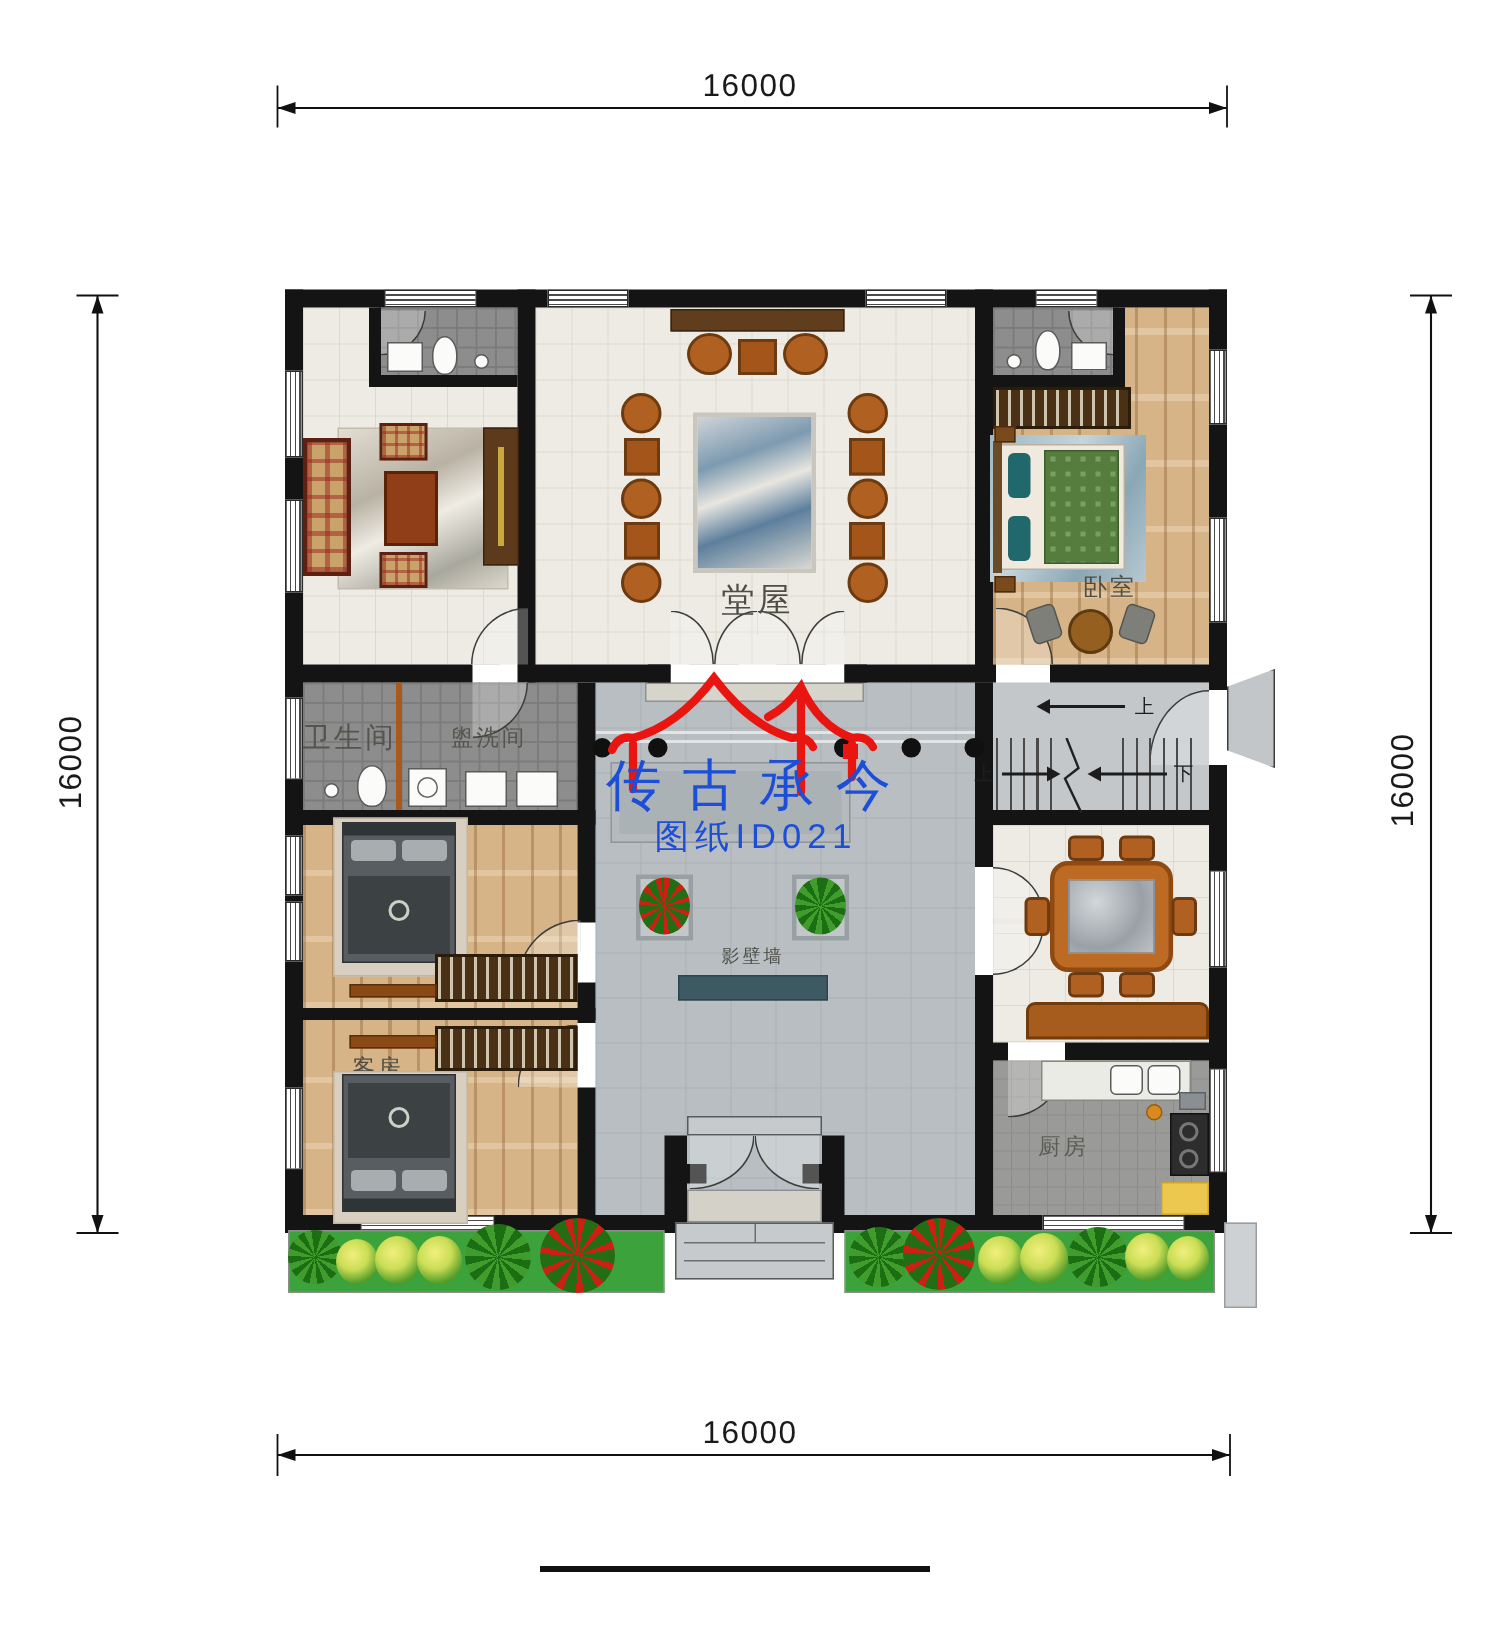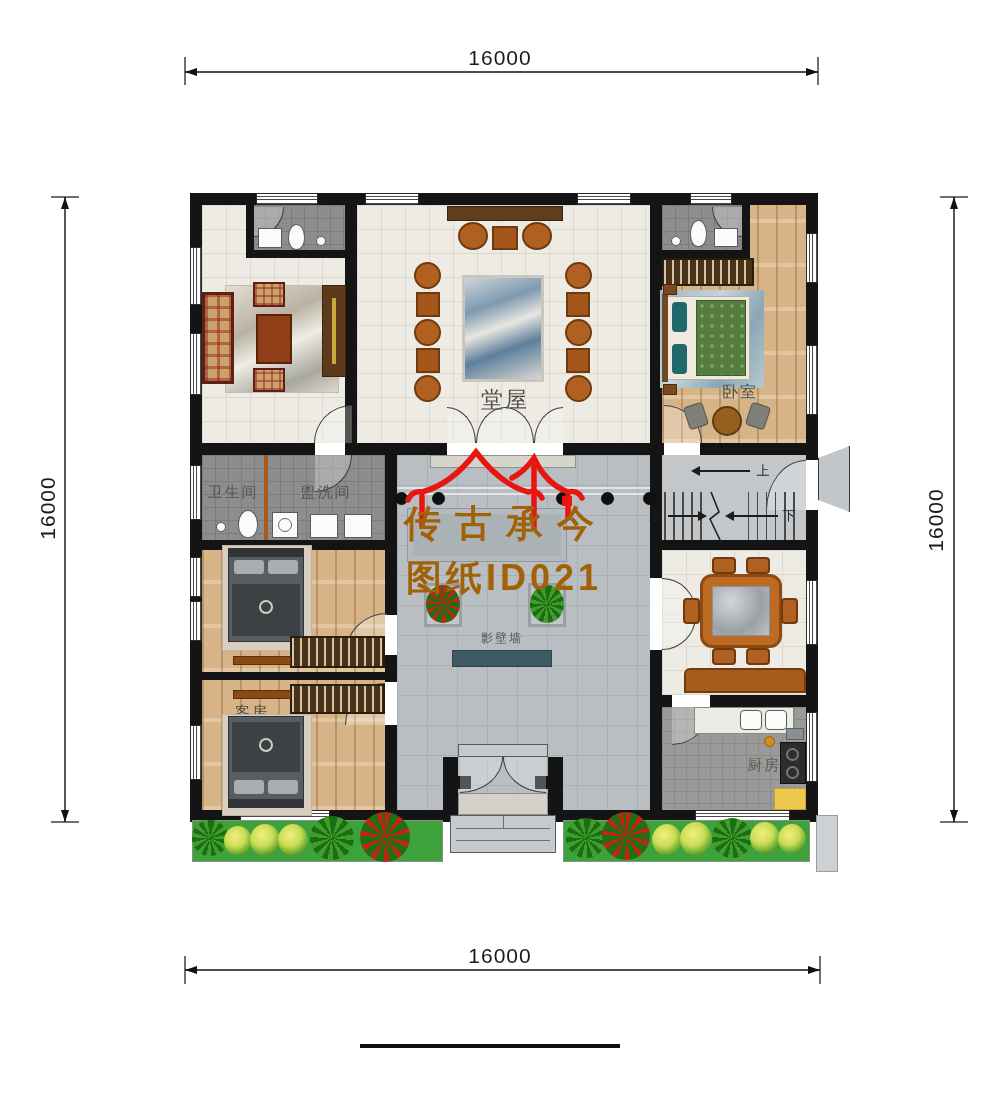--- a/index.html
+++ b/index.html
@@ -34,21 +34,21 @@
   .bush{position:absolute;border-radius:50%;}
   .bush.yellow{background:radial-gradient(circle at 40% 35%,#f2ef7e,#cadd55 40%,#59a02c 72%,#2f7518);}
   .bush.palm{background:repeating-conic-gradient(#1c6e12 0 16deg,#3f9c2d 16deg 32deg);}
   .bush.red{background:repeating-conic-gradient(#cc2012 0 12deg,#256d14 12deg 34deg);}
   .treads{position:absolute;background-image:repeating-linear-gradient(90deg,#4a4a4a 0 1.5px,transparent 1.5px 9px);}
   .arr{position:absolute;height:2px;background:#1c1c1c;}
   .arr:before{content:"";position:absolute;width:0;height:0;top:-4px;border:5px solid transparent;}
   .arr.left:before{left:-9px;border-right:9px solid #1c1c1c;border-left:0;}
   .arr.right:before{right:-9px;border-left:9px solid #1c1c1c;border-right:0;}
   .fixture{position:absolute;background:#fbfbf9;border:1.4px solid #5a5a5a;box-sizing:border-box;}
-  .watermark{color:#a16207;position:absolute;transform:translate(-50%,-50%);white-space:nowrap;font-weight:bold;}
+  .watermark{color:#1d4ed8;position:absolute;transform:translate(-50%,-50%);white-space:nowrap;font-weight:normal;}
 </style>
 </head>
 <body>
 
 <div id="canvas">
 
   <svg class="abs" style="left:150px;top:45px;width:700px;height:42px">
     <line x1="35" y1="27" x2="668" y2="27" stroke="#111" stroke-width="1.4"></line>
     <line x1="35" y1="12" x2="35" y2="40" stroke="#111" stroke-width="1.2"></line>
     <line x1="668" y1="12" x2="668" y2="40" stroke="#111" stroke-width="1.2"></line>
@@ -213,21 +213,21 @@
   <div class="abs" style="left:663px;top:284px;width:14px;height:11px;background:#7a4a1c;border:1px solid #4c2c0c;box-sizing:border-box"></div>
   <div class="abs" style="left:663px;top:384px;width:14px;height:11px;background:#7a4a1c;border:1px solid #4c2c0c;box-sizing:border-box"></div>
   <div class="abs" style="left:712px;top:406px;width:30px;height:30px;background:#95601f;border:2px solid #5e3a10;border-radius:50%;box-sizing:border-box"></div>
   <div class="abs" style="left:686px;top:404px;width:20px;height:24px;background:#7d7f78;border:1px solid #55564f;border-radius:4px;transform:rotate(-18deg);box-sizing:border-box"></div>
   <div class="abs" style="left:748px;top:404px;width:20px;height:24px;background:#7d7f78;border:1px solid #55564f;border-radius:4px;transform:rotate(18deg);box-sizing:border-box"></div>
   <span class="room-label" style="left:740px;top:392px;font-size:16px">卧室</span>
   <div class="fixture" style="left:690px;top:220px;width:17px;height:27px;border-radius:50% 50% 45% 45%"></div>
   <div class="fixture" style="left:714px;top:228px;width:24px;height:19px"></div>
   <div class="fixture" style="left:671px;top:236px;width:10px;height:10px;border-radius:50%"></div>
 
-  <span class="room-label" style="left:233px;top:492px;font-size:15px;color:#55554e">卫生间</span>
+  <span class="room-label" style="left:233px;top:492px;font-size:19px;color:#55554e">卫生间</span>
   <span class="room-label" style="left:326px;top:492px;font-size:15px;color:#55554e">盥洗间</span>
   <div class="fixture" style="left:238px;top:510px;width:20px;height:28px;border-radius:50% 50% 45% 45%"></div>
   <div class="fixture" style="left:216px;top:522px;width:10px;height:10px;border-radius:50%"></div>
   <div class="fixture" style="left:272px;top:512px;width:26px;height:26px"></div>
   <div class="abs" style="left:278px;top:518px;width:14px;height:14px;border:1.4px solid #666;border-radius:50%;box-sizing:border-box"></div>
   <div class="fixture" style="left:310px;top:514px;width:28px;height:24px"></div>
   <div class="fixture" style="left:344px;top:514px;width:28px;height:24px"></div>
 
   <div class="abs" style="left:222px;top:545px;width:88px;height:104px;background:#d8cfc0;border:1px solid #bfb5a4"></div>
   <div class="abs" style="left:228px;top:548px;width:76px;height:94px;background:#585d61;border:1px solid #2e3236;box-sizing:border-box"></div>
@@ -274,21 +274,21 @@
 
   <div class="abs" style="left:694px;top:707px;width:100px;height:27px;background:#ebebe5;border:1.4px solid #8a8a84;box-sizing:border-box"></div>
   <div class="fixture" style="left:740px;top:710px;width:22px;height:20px;border-radius:4px"></div>
   <div class="fixture" style="left:765px;top:710px;width:22px;height:20px;border-radius:4px"></div>
   <div class="abs" style="left:780px;top:742px;width:26px;height:42px;background:#2d2d2d;border:1px solid #111;box-sizing:border-box"></div>
   <div class="abs" style="left:786px;top:748px;width:13px;height:13px;border:2px solid #777;border-radius:50%;box-sizing:border-box"></div>
   <div class="abs" style="left:786px;top:766px;width:13px;height:13px;border:2px solid #777;border-radius:50%;box-sizing:border-box"></div>
   <div class="abs" style="left:774px;top:788px;width:32px;height:22px;background:#ecc84f;border:1px solid #c9a52f;box-sizing:border-box"></div>
   <div class="abs" style="left:786px;top:728px;width:18px;height:12px;background:#8a8f93;border:1px solid #5c6166;box-sizing:border-box"></div>
   <div class="abs" style="left:764px;top:736px;width:11px;height:11px;background:#d88a20;border:1px solid #9a5c0c;border-radius:50%;box-sizing:border-box"></div>
-  <span class="room-label" style="left:764px;top:765px;font-size:15px;color:#5c5c56">厨房</span>
+  <span class="room-label" style="left:709px;top:765px;font-size:15px;color:#5c5c56">厨房</span>
 
   <div class="dot" style="left:395px;top:492px"></div>
   <div class="dot" style="left:432px;top:492px"></div>
   <div class="dot" style="left:556px;top:492px"></div>
   <div class="dot" style="left:601px;top:492px"></div>
   <div class="dot" style="left:643px;top:492px"></div>
 
   <div class="abs" style="left:424px;top:583px;width:38px;height:44px;background:#c2c7c9;border:3px solid #98a0a4;box-sizing:border-box"></div>
   <div class="bush red" style="left:426px;top:585px;width:34px;height:38px"></div>
   <div class="abs" style="left:528px;top:583px;width:38px;height:44px;background:#c2c7c9;border:3px solid #98a0a4;box-sizing:border-box"></div>
@@ -331,17 +331,17 @@
     <g stroke="#e81510" stroke-width="5.5" fill="none" stroke-linecap="round">
       <path d="M16,62 Q20,52 30,54 Q60,46 84,14 Q108,46 136,54 Q146,52 150,60"></path>
       <path d="M120,40 Q132,34 142,20 Q154,46 176,54 Q186,52 190,60"></path>
       <path d="M30,58 L30,88"></path>
       <path d="M142,24 L142,90"></path>
       <path d="M176,58 L176,80"></path>
     </g>
     <rect x="170" y="58" width="10" height="10" fill="#e81510"></rect>
   </svg>
   <span class="watermark" style="left:506px;top:524px;font-size:37px;letter-spacing:14px">传古承今</span>
-  <span class="watermark" style="left:504px;top:578px;font-size:36px;letter-spacing:4px">图纸ID021</span>
+  <span class="watermark" style="left:504px;top:558px;font-size:23px;letter-spacing:4px">图纸ID021</span>
 
   <div class="abs" style="left:360px;top:1044px;width:260px;height:4px;background:#111"></div>
 
 </div>
 
 </body></html>

